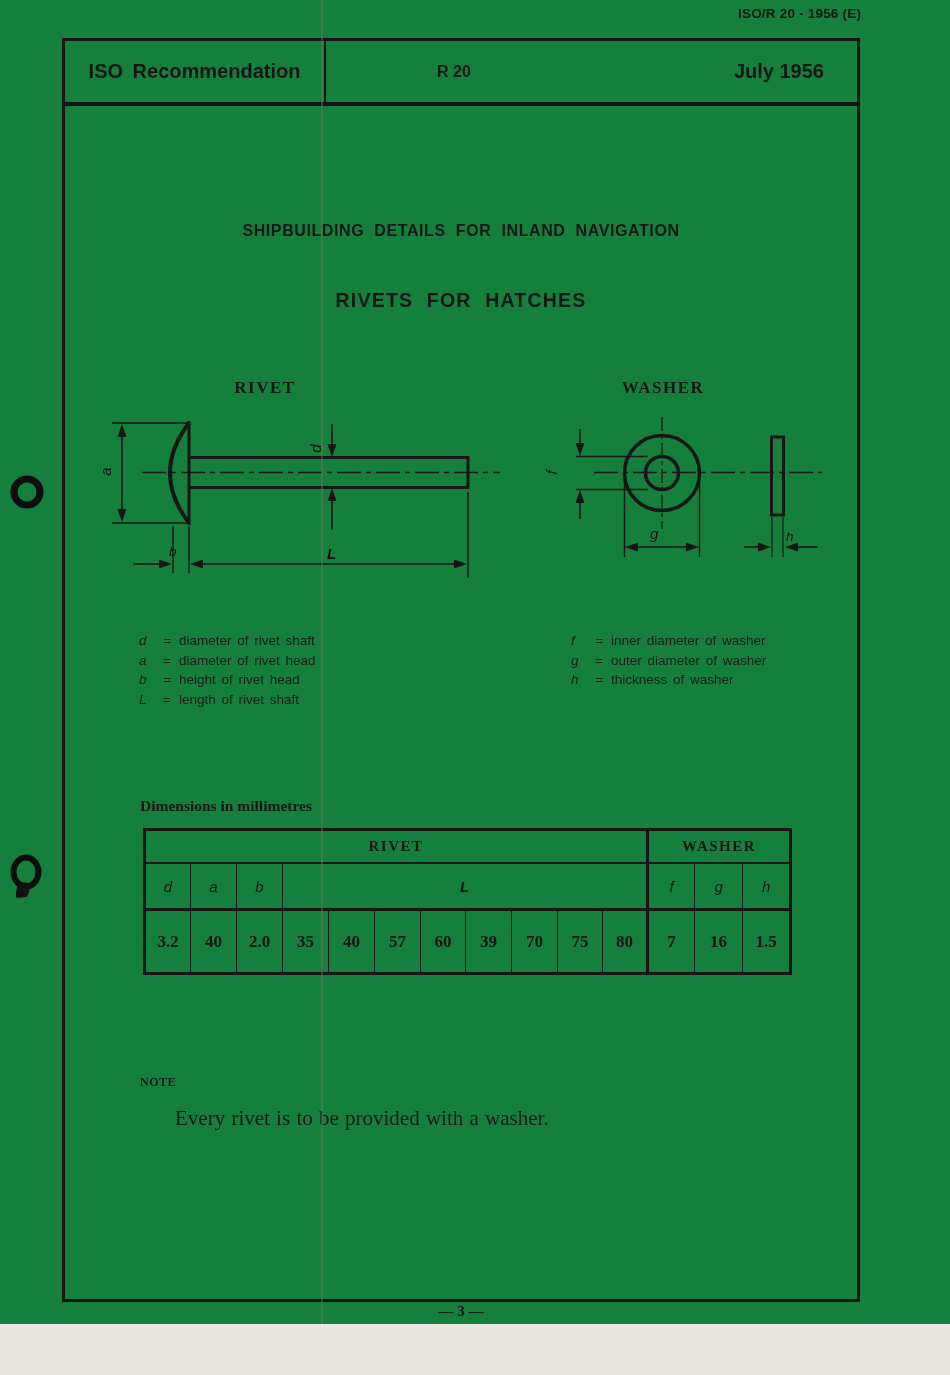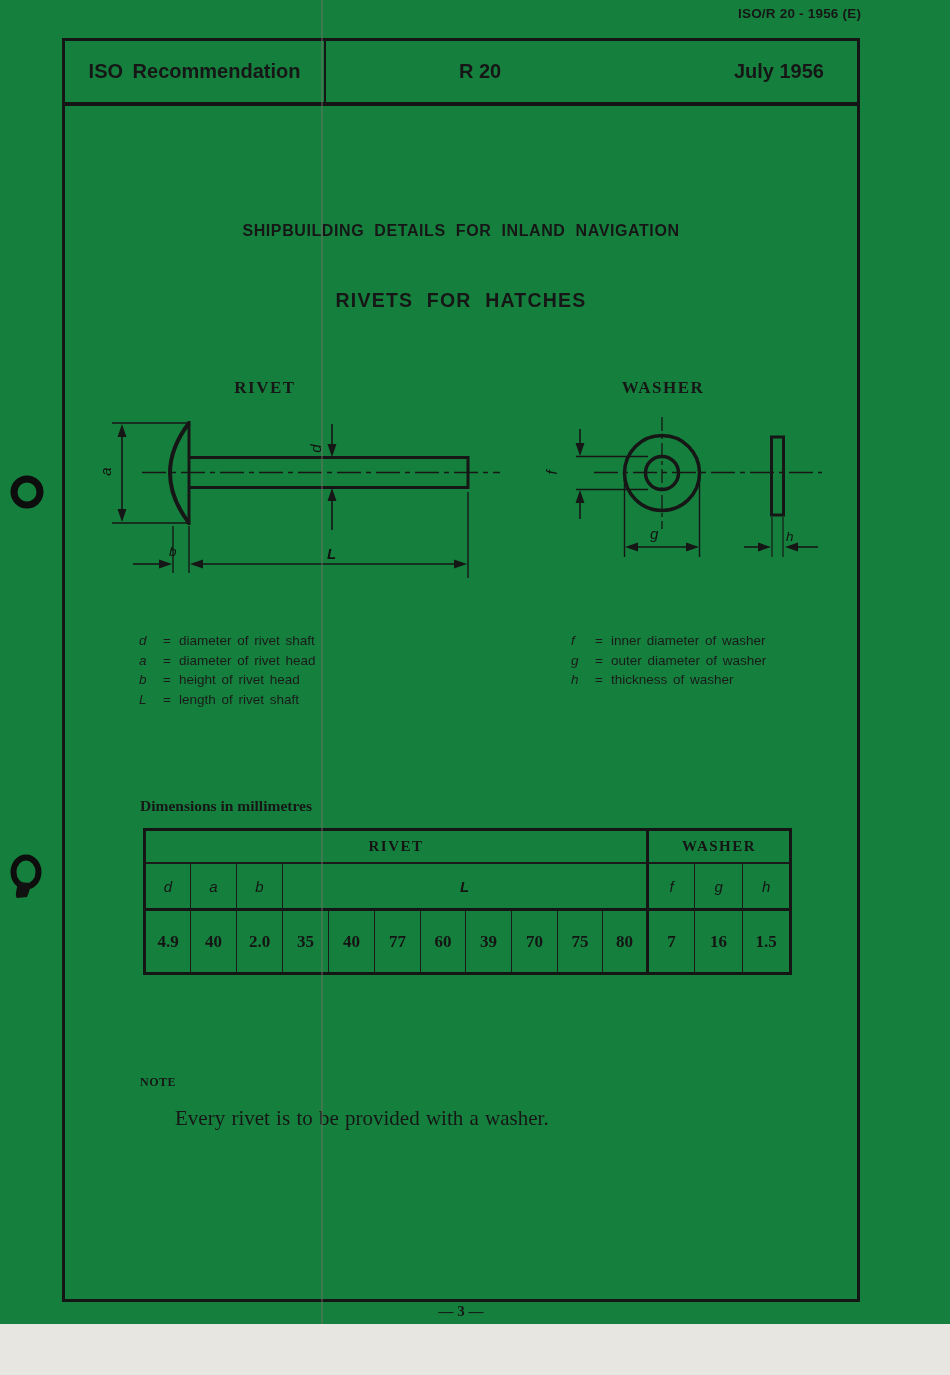--- a/index.html
+++ b/index.html
@@ -16,22 +16,22 @@
     font-weight:bold; font-size:13.5px; letter-spacing:0.2px; white-space:nowrap;}
   
   .frame{position:absolute; left:62px; top:38px; width:798px; height:1264px;
     border:3px solid #151515; box-sizing:border-box;}
   
   .header-bar{position:absolute; left:62px; top:38px; width:798px; height:68px;
     border:3px solid #151515; border-bottom:4px solid #151515; box-sizing:border-box; z-index:4;}
   .header-left{position:absolute; left:0; top:0; width:261px; height:100%;
     border-right:2px solid #151515; display:flex; align-items:center; justify-content:center;
     font-weight:bold; font-size:20px; word-spacing:4px; box-sizing:border-box;}
-  .header-center{position:absolute; left:394px; top:0; height:100%; display:flex; align-items:center;
-    font-weight:bold; font-size:20px;}
+  .header-center{position:absolute; left:372px; top:0; height:100%; display:flex; align-items:center;
+    font-weight:bold; font-size:16px;}
   .header-right{position:absolute; right:33px; top:0; height:100%; display:flex; align-items:center;
     font-weight:bold; font-size:20px;}
   
   .title1{position:absolute; left:62px; top:222px; width:798px; text-align:center;
     font-weight:bold; font-size:16px; letter-spacing:0.6px; word-spacing:5px;}
   .title2{position:absolute; left:62px; top:256px; width:798px; text-align:center;
     font-weight:bold; font-size:19.5px; letter-spacing:1.2px; word-spacing:7px;margin-top:33px;}
   
   .dtitle{position:absolute; top:378px; width:200px; text-align:center;
     font-family:"Liberation Serif", serif; font-weight:bold; font-size:17px; letter-spacing:1.5px;}
@@ -249,26 +249,26 @@
     <tr class="sym-row">
       <th>d</th>
       <th class="bl">a</th>
       <th class="bl">b</th>
       <th colspan="8" class="bl bold">L</th>
       <th class="bl-thick">f</th>
       <th class="bl">g</th>
       <th class="bl">h</th>
     </tr>
     <tr class="val-row">
-      <td>4.9</td>
+      <td>3.2</td>
       <td class="bl">40</td>
       <td class="bl">2.0</td>
       <td class="bl">35</td>
       <td class="bl">40</td>
-      <td class="bl">77</td>
+      <td class="bl">57</td>
       <td class="bl">60</td>
       <td class="bl">39</td>
       <td class="bl">70</td>
       <td class="bl">75</td>
       <td class="bl">80</td>
       <td class="bl-thick">7</td>
       <td class="bl">16</td>
       <td class="bl">1.5</td>
     </tr>
   </tbody>

